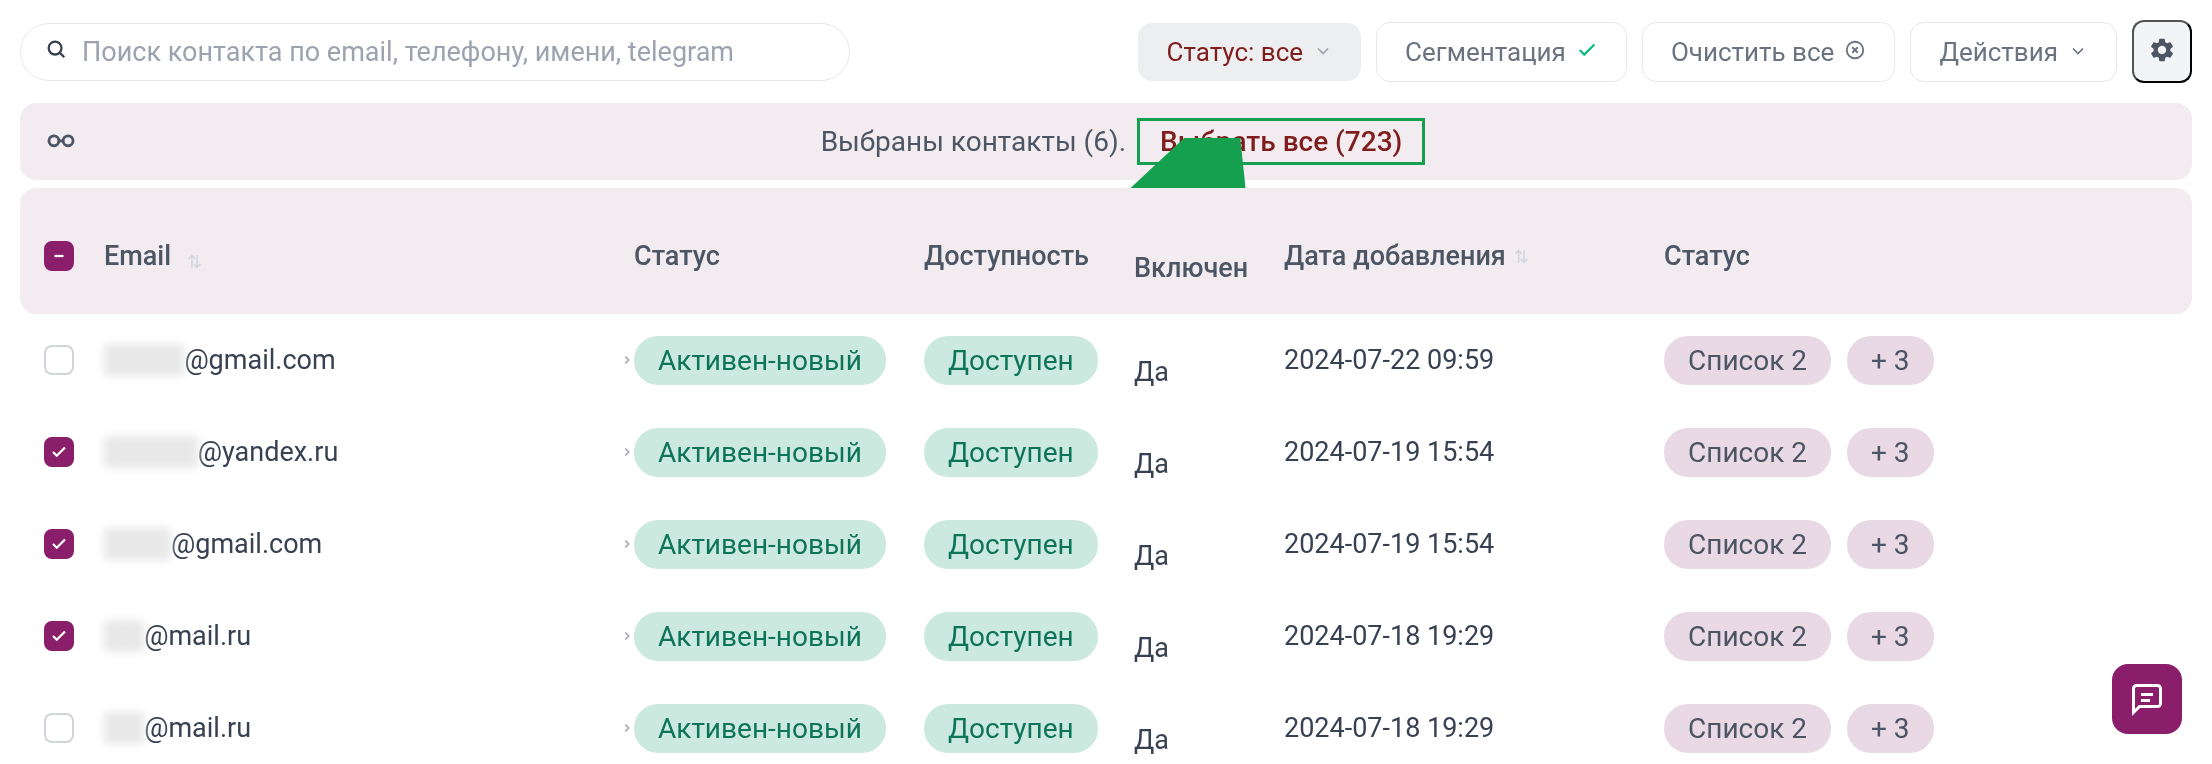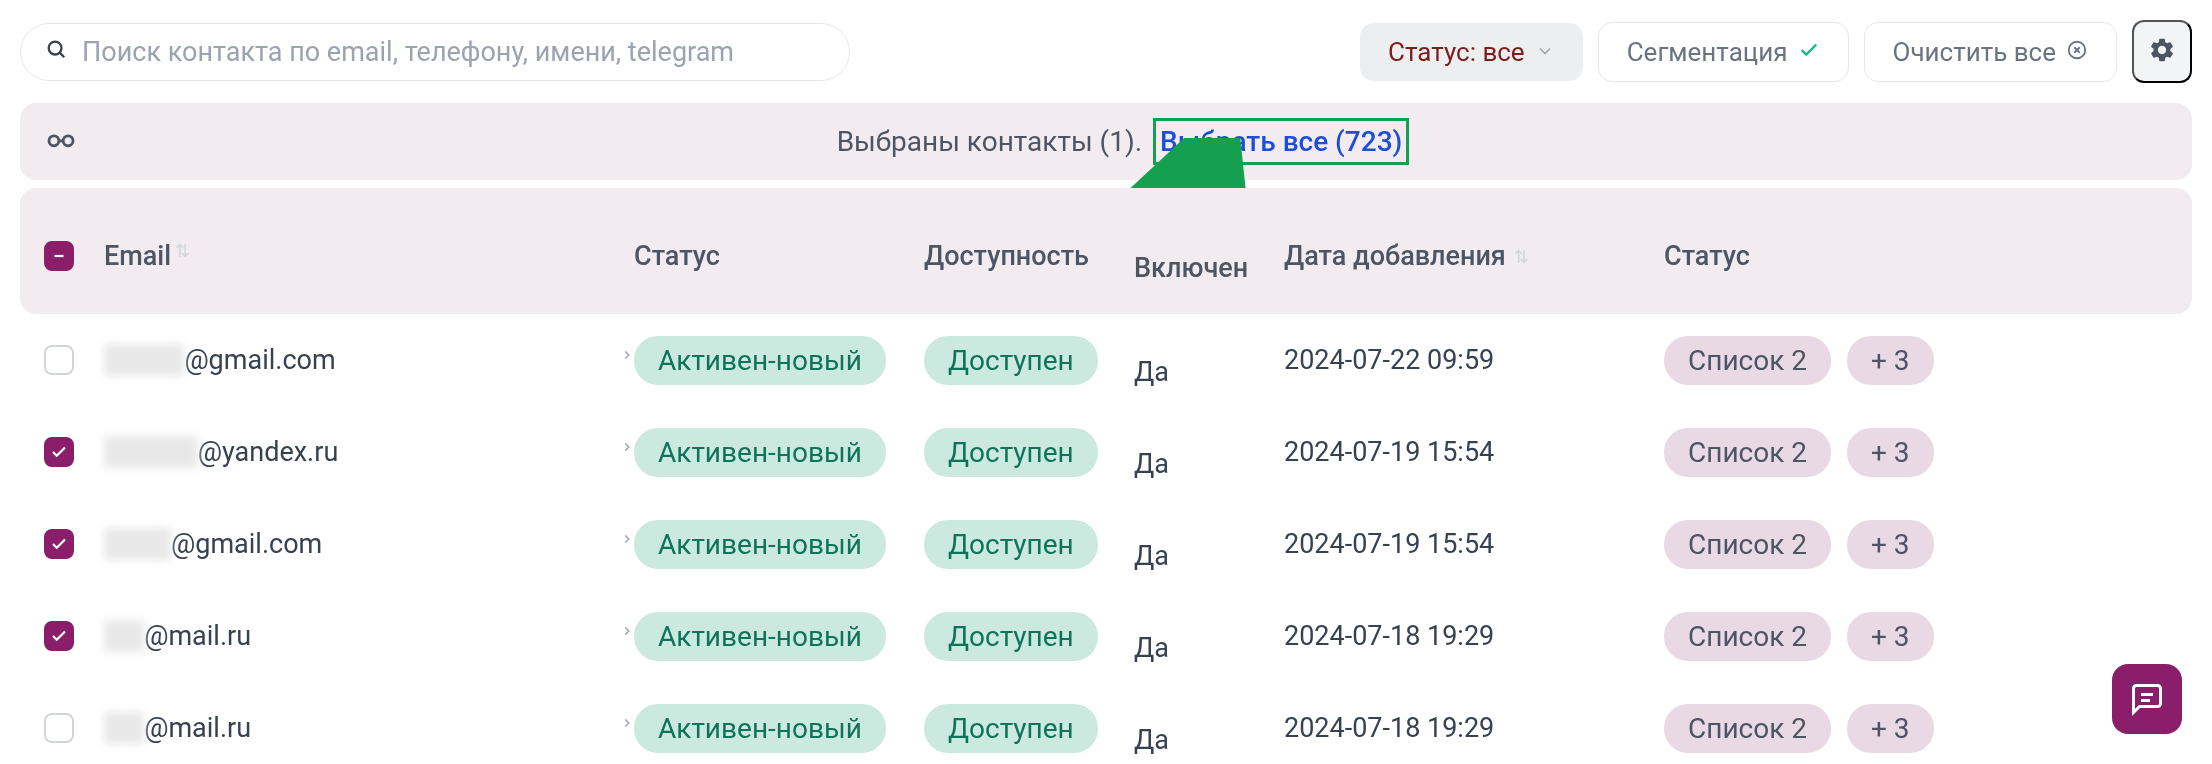--- a/index.html
+++ b/index.html
@@ -86,24 +86,24 @@
       color: #4b5563;
       font-size: 30px;
     }
     .selection-text {
       flex: 1;
       text-align: center;
       font-size: 28px;
       color: #4b5563;
     }
     .select-all-link {
-      color: #1d4ed8;
+      color: #7f1d1d;
       font-weight: 500;
       border: 3px solid #14a04e;
-      padding: 4px 4px;
+      padding: 4px 20px;
       margin-left: 4px;
     }
     .arrow-annotation {
       position: absolute;
       left: 1100px;
       top: 35px;
       pointer-events: none;
     }
     .table-header {
       display: flex;
@@ -111,21 +111,21 @@
       background: #f2ecf1;
       border-radius: 16px;
       padding: 40px 24px 30px 24px;
       gap: 0;
       font-size: 27px;
       color: #4b5563;
       font-weight: 500;
       position: relative;
     }
     .col-checkbox { width: 60px; }
-    .col-email { width: 530px; display: flex; align-items: flex-start; gap: 4px; }
+    .col-email { width: 530px; display: flex; align-items: flex-end; gap: 16px; }
     .col-status { width: 290px; }
     .col-availability { width: 210px; }
     .col-enabled { width: 150px; margin-top: 24px; }
     .col-date { width: 380px; display: flex; align-items: center; gap: 8px; }
     .col-lists { flex: 1; }
     .checkbox {
       width: 30px;
       height: 30px;
       border: 2px solid #d1d5db;
       border-radius: 8px;
@@ -245,39 +245,47 @@
   <button class="btn btn-white">
     <span>Очистить все</span>
     <span>
       <svg width="22" height="22" viewBox="0 0 24 24" fill="none" stroke="#6b7280" stroke-width="2">
           <circle cx="12" cy="12" r="9"></circle>
           <line x1="9" y1="9" x2="15" y2="15"></line>
           <line x1="15" y1="9" x2="9" y2="15"></line>
         </svg>
     </span>
   </button>
+  <button class="btn btn-white">
+    <span>Действия</span>
+    <span>
+      <svg width="20" height="20" viewBox="0 0 24 24" fill="none" stroke="#6b7280" stroke-width="2">
+          <polyline points="6 9 12 15 18 9"></polyline>
+        </svg>
+    </span>
+  </button>
   <button class="btn-icon-only">
     <span>
       <svg width="28" height="28" viewBox="0 0 24 24" fill="#4b5563">
           <path d="M19.14 12.94c.04-.3.06-.61.06-.94 0-.32-.02-.64-.07-.94l2.03-1.58c.18-.14.23-.41.12-.61l-1.92-3.32c-.12-.22-.37-.29-.59-.22l-2.39.96c-.5-.38-1.03-.7-1.62-.94l-.36-2.54c-.04-.24-.24-.41-.48-.41h-3.84c-.24 0-.43.17-.47.41l-.36 2.54c-.59.24-1.13.57-1.62.94l-2.39-.96c-.22-.08-.47 0-.59.22L2.74 8.87c-.12.21-.08.47.12.61l2.03 1.58c-.05.3-.07.63-.07.94s.02.64.07.94l-2.03 1.58c-.18.14-.23.41-.12.61l1.92 3.32c.12.22.37.29.59.22l2.39-.96c.5.38 1.03.7 1.62.94l.36 2.54c.05.24.24.41.48.41h3.84c.24 0 .44-.17.47-.41l.36-2.54c.59-.24 1.13-.56 1.62-.94l2.39.96c.22.08.47 0 .59-.22l1.92-3.32c.12-.22.07-.47-.12-.61l-2.01-1.58zM12 15.6c-1.98 0-3.6-1.62-3.6-3.6s1.62-3.6 3.6-3.6 3.6 1.62 3.6 3.6-1.62 3.6-3.6 3.6z"></path>
         </svg>
     </span>
   </button>
 </div>
 
 <div class="selection-bar">
   <span class="glasses-icon">
     <svg width="34" height="34" viewBox="0 0 24 24" fill="none" stroke="currentColor" stroke-width="2">
         <circle cx="7" cy="14" r="3.5"></circle>
         <circle cx="17" cy="14" r="3.5"></circle>
         <path d="M10.5 14h3"></path>
       </svg>
   </span>
   <div class="selection-text">
-    <span>Выбраны контакты (1).</span>
+    <span>Выбраны контакты (6).</span>
     <span class="select-all-link">Выбрать все (723)</span>
   </div>
   <svg class="arrow-annotation" width="140" height="180" viewBox="0 0 140 180">
     <defs>
         <marker id="arrowhead" markerWidth="12" markerHeight="12" refX="6" refY="6" orient="auto">
           <polygon points="0 0, 12 6, 0 12" fill="#14a04e"></polygon>
         </marker>
       </defs>
     <path d="M 50 170 Q 60 100 90 20" stroke="#14a04e" stroke-width="12" fill="none" marker-end="url(#arrowhead)"></path>
   </svg>

